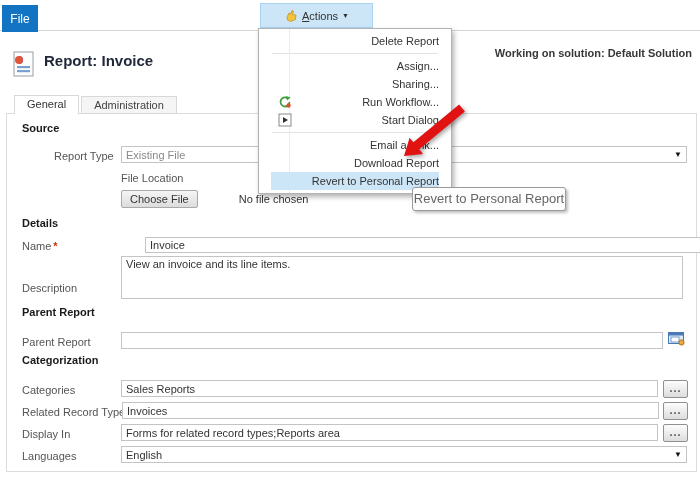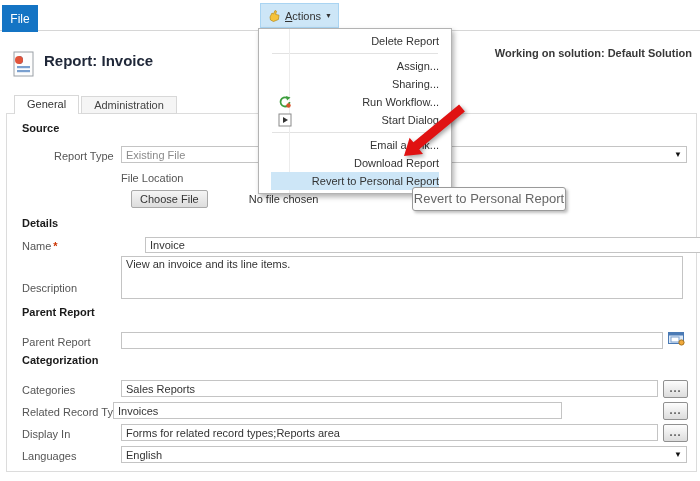--- a/index.html
+++ b/index.html
@@ -7,21 +7,21 @@
               font-family:"Liberation Sans","DejaVu Sans",sans-serif; font-size:11px; color:#333; }
 
   
   .toolbar { position:absolute; left:0; top:0; width:700px; height:31px; background:#fff;
              border-bottom:1px solid #d6d6d6; z-index:1; }
   .file-tab { position:absolute; left:2px; top:5px; width:36px; height:27px; background:#1474c4;
               color:#fff; font-size:12px; display:flex; align-items:center; justify-content:center; z-index:2; }
   .tb-items { position:absolute; left:62px; top:3px; height:25px; display:flex; align-items:center; gap:9px; color:#444; }
   .tb-btn { display:flex; align-items:center; gap:5px; height:24px; padding:0 3px; cursor:default; }
   .icon16 { width:16px; height:16px; display:inline-block; }
-  .actions-btn { position:absolute; left:260px; top:3px; height:25px; padding:0 6px; display:flex;
+  .actions-btn { position:absolute; left:260px; top:3px; height:25px; padding:0 23px; display:flex;
                  align-items:center; gap:4px; background:#cde6f7; border:1px solid #a9d4f2; color:#333; z-index:3; }
   .accel { text-decoration:underline; }
   .caret { font-size:7px; color:#333; line-height:1; }
   .help { position:absolute; right:7px; top:9px; display:flex; align-items:center; gap:4px; color:#3a3a3a; }
   .help-ico { width:13px; height:13px; border-radius:50%; background:#2f6fb0; color:#fff; font-size:10px;
               font-weight:bold; display:flex; align-items:center; justify-content:center; font-style:italic; }
 
   
   .report-icon { position:absolute; left:13px; top:51px; }
   .page-title { position:absolute; left:44px; top:52px; font-size:15px; font-weight:bold; color:#1f2738; }
@@ -167,21 +167,21 @@
 
 <div class="sec-h" style="left:22px; top:122px;">Source</div>
 
 <div class="flabel" style="top:150px;margin-left:32px;">Report Type</div>
 <div class="fbox fselect" style="left:121px; top:146px; width:566px; height:17px;">
   <span class="muted">Existing File</span>
   <span class="dd">▼</span>
 </div>
 
 <div class="flabel" style="left:121px; top:172px;">File Location</div>
-<div class="choose-file" style="left:131px; top:190px;gap:41px;">
+<div class="choose-file" style="left:121px; top:190px;gap:41px;">
   <span class="cf-btn">Choose File</span>
   <span>No file chosen</span>
 </div>
 
 <div class="sec-h" style="left:22px; top:217px;">Details</div>
 
 <div class="flabel" style="top:240px;"><span>Name</span><span class="req">*</span></div>
 <input class="fbox" style="left: 121px; top: 237px; width: 562px; height: 16px;" value="Invoice">
 
 <div class="flabel" style="top:260px;margin-top:22px;">Description</div>
@@ -202,21 +202,21 @@
   </span>
 </div>
 
 <div class="sec-h" style="left:22px; top:354px;">Categorization</div>
 
 <div class="flabel" style="top:384px;">Categories</div>
 <div class="fbox" style="left:121px; top:380px; width:537px; height:17px;">Sales Reports</div>
 <div class="dots-btn" style="left:663px; top:380px;">...</div>
 
 <div class="flabel" style="top:406px;">Related Record Types</div>
-<div class="fbox" style="left:113px; top:402px; width:449px; height:17px;">Invoices</div>
+<div class="fbox" style="left:122px; top:402px; width:537px; height:17px;">Invoices</div>
 <div class="dots-btn" style="left:663px; top:402px;">...</div>
 
 <div class="flabel" style="top:428px;">Display In</div>
 <div class="fbox" style="left:121px; top:424px; width:537px; height:17px;">Forms for related record types;Reports area</div>
 <div class="dots-btn" style="left:663px; top:424px;">...</div>
 
 <div class="flabel" style="top:450px;">Languages</div>
 <div class="fbox fselect" style="left:121px; top:446px; width:566px; height:17px;">
   <span>English</span>
   <span class="dd">▼</span>

